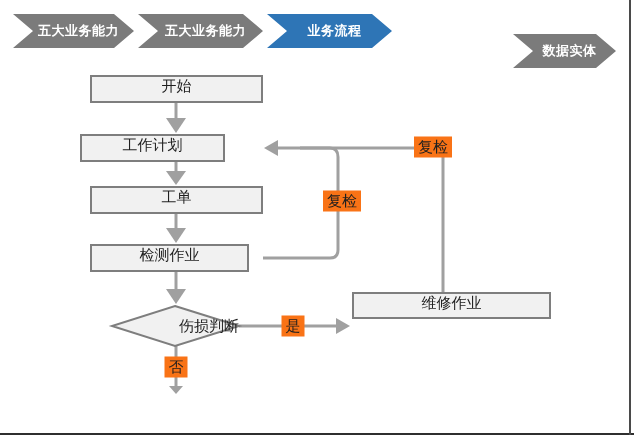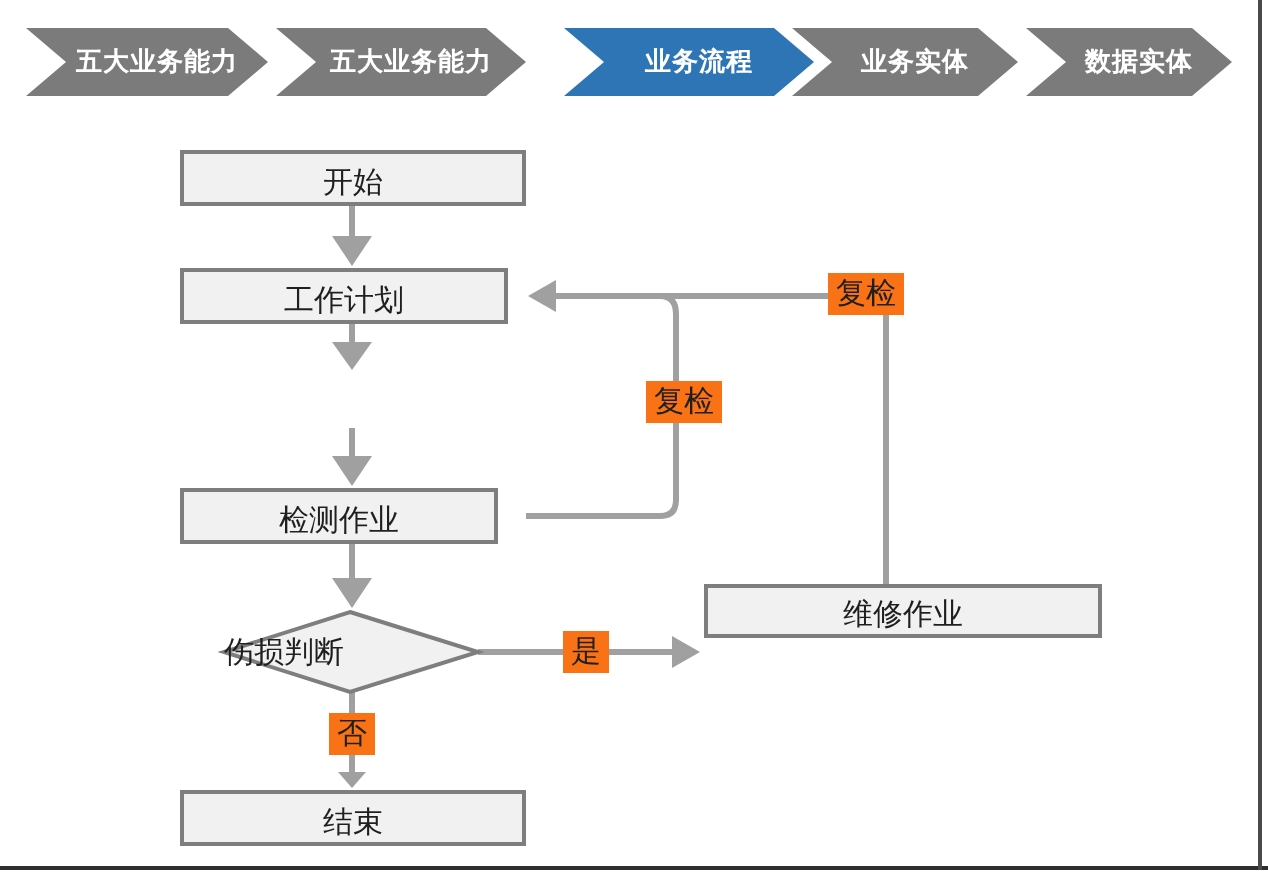--- a/index.html
+++ b/index.html
@@ -14,39 +14,39 @@
     display:flex;align-items:center;justify-content:center;
     color:#ffffff;font-size:13px;font-weight:bold;letter-spacing:0.5px;
     background:#7b7b7b;
     clip-path:polygon(0 0, calc(100% - 20px) 0, 100% 50%, calc(100% - 20px) 100%, 0 100%, 20px 50%);
     padding-left:10px;box-sizing:border-box;
     white-space:nowrap;
   }
   .chevron.active{background:#2e75b6;}
   .c1{left:13px;width:121px;}
   .c2{left:138px;width:125px;}
-  .c3{left:282px;width:125px;align-items:center;}
+  .c3{left:267px;width:125px;align-items:center;}
   .c4{left:396px;width:113px;}
-  .c5{left:513px;width:103px;}
+  .c5{left:513px;width:103px;margin-top:20px;}
   
   .node{
     position:absolute;box-sizing:border-box;
     background:#f1f1f1;border:2px solid #7e7e7e;
-    display:flex;align-items:flex-end;justify-content:center;
+    display:flex;align-items:flex-start;justify-content:center;
     font-size:15px;color:#1f1f1f;z-index:2;
   }
   .n-start  {left:90px;top:75px; width:173px;height:28px;}
-  .n-plan   {left:90px;top:134px;width:164px;height:28px;}
+  .n-plan   {left:80px;top:134px;width:145px;height:28px;}
   .n-order  {left:90px;top:186px;width:173px;height:28px;}
   .n-inspect{left:90px;top:244px;width:159px;height:28px;}
   .n-repair {left:352px;top:292px;width:199px;height:27px;}
   .n-end    {left:90px;top:395px;width:173px;height:28px;}
   .diamond-label{
     position:absolute;left:112px;top:306px;width:127px;height:40px;
-    display:flex;align-items:center;justify-content:flex-start;
+    display:flex;align-items:center;justify-content:flex-end;
     font-size:15px;color:#1f1f1f;z-index:2;
   }
   
   .connectors{position:absolute;left:0;top:0;z-index:1;}
   
   .edge-label{
     position:absolute;transform:translate(-50%,-50%);
     background:#f97316;padding:1px 4px;
     font-size:15px;color:#1f1f1f;z-index:3;white-space:nowrap;
   }
@@ -64,23 +64,20 @@
 <div class="stage">
 
   <div class="chevron c1">
     <span>五大业务能力</span>
   </div>
   <div class="chevron c2">
     <span>五大业务能力</span>
   </div>
   <div class="chevron c3 active">
     <span>业务流程</span>
-  </div>
-  <div class="chevron c4">
-    <span>业务实体</span>
   </div>
   <div class="chevron c5">
     <span>数据实体</span>
   </div>
 
   <svg class="connectors" width="634" height="439" viewBox="0 0 634 439">
     <g stroke="#a0a0a0" stroke-width="3" fill="none">
 
       <path d="M176,103 V119"></path>
 
@@ -110,31 +107,31 @@
 
     <polygon points="175,306 239,326 175,346 112,326" fill="#f1f1f1" stroke="#7e7e7e" stroke-width="2"></polygon>
   </svg>
 
   <div class="node n-start">
     <span>开始</span>
   </div>
   <div class="node n-plan">
     <span>工作计划</span>
   </div>
+  <div class="node n-order">
+    <span>工单</span>
+  </div>
   <div class="node n-inspect">
     <span>检测作业</span>
   </div>
   <div class="diamond-label">
     <span>伤损判断</span>
   </div>
   <div class="node n-repair">
     <span>维修作业</span>
-  </div>
-  <div class="node n-end">
-    <span>结束</span>
   </div>
 
   <div class="edge-label l-recheck-inner">复检</div>
   <div class="edge-label l-recheck-outer">复检</div>
   <div class="edge-label l-yes">是</div>
   <div class="edge-label l-no">否</div>
 
   <div class="edge-bottom"></div>
   <div class="edge-right"></div>
 </div>

